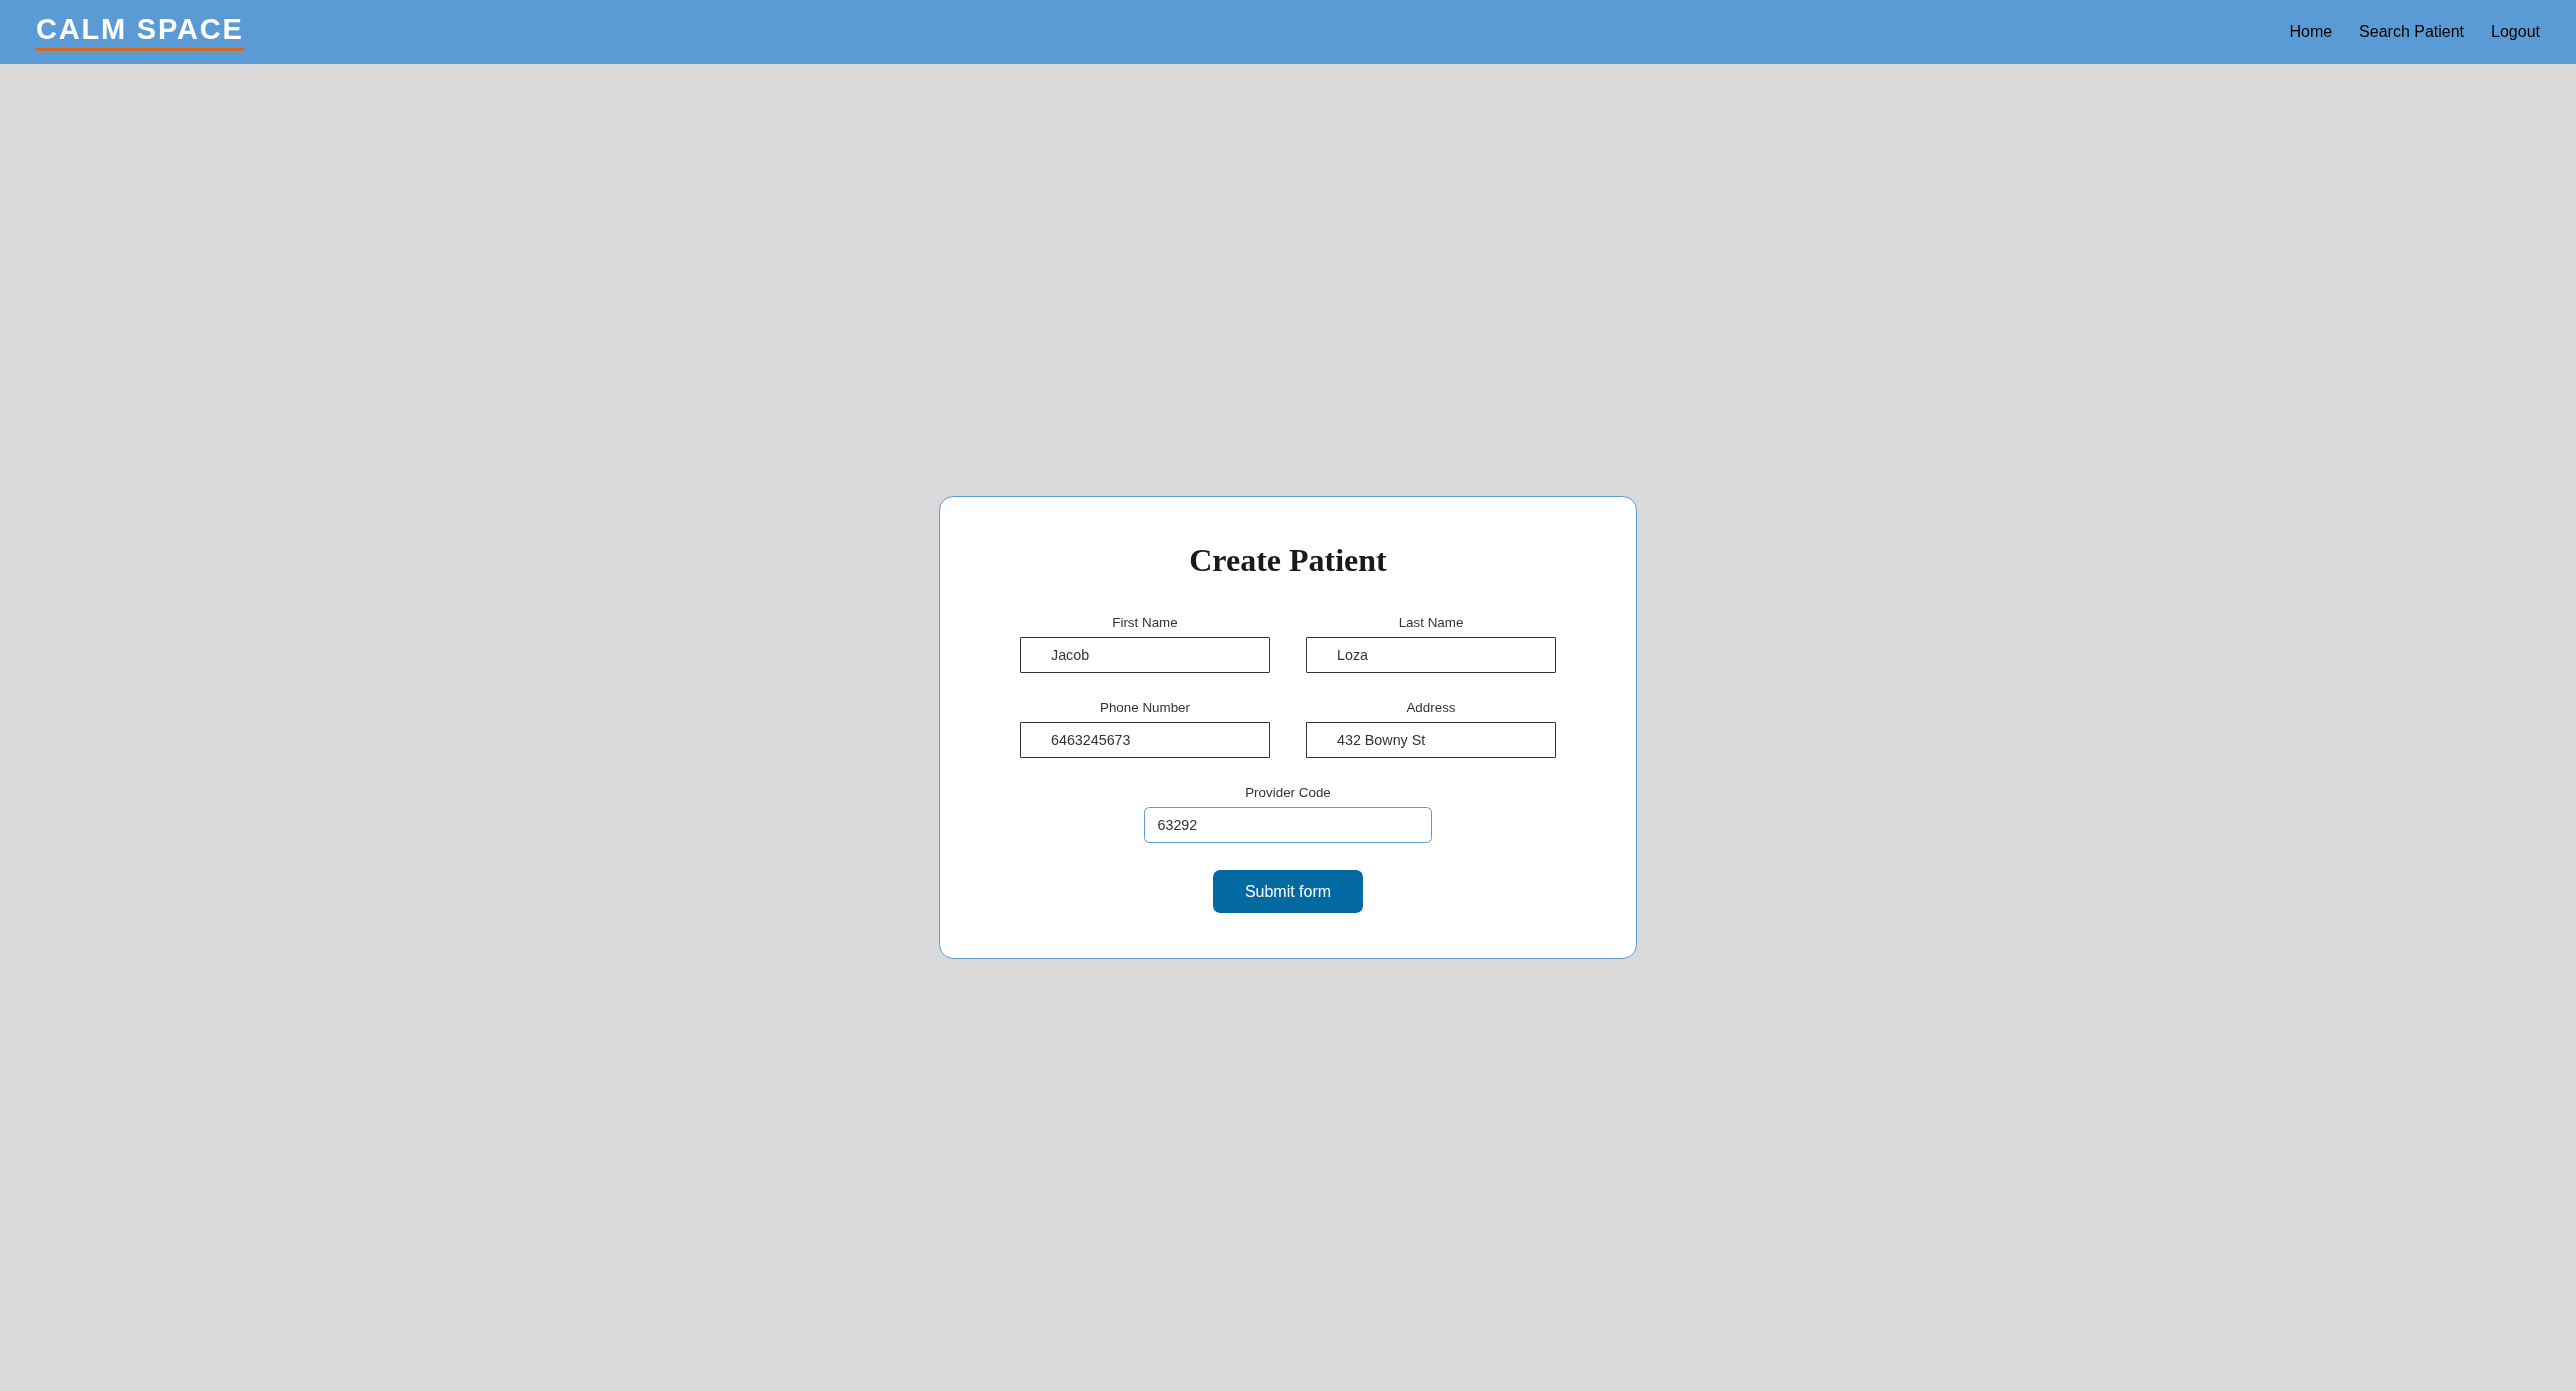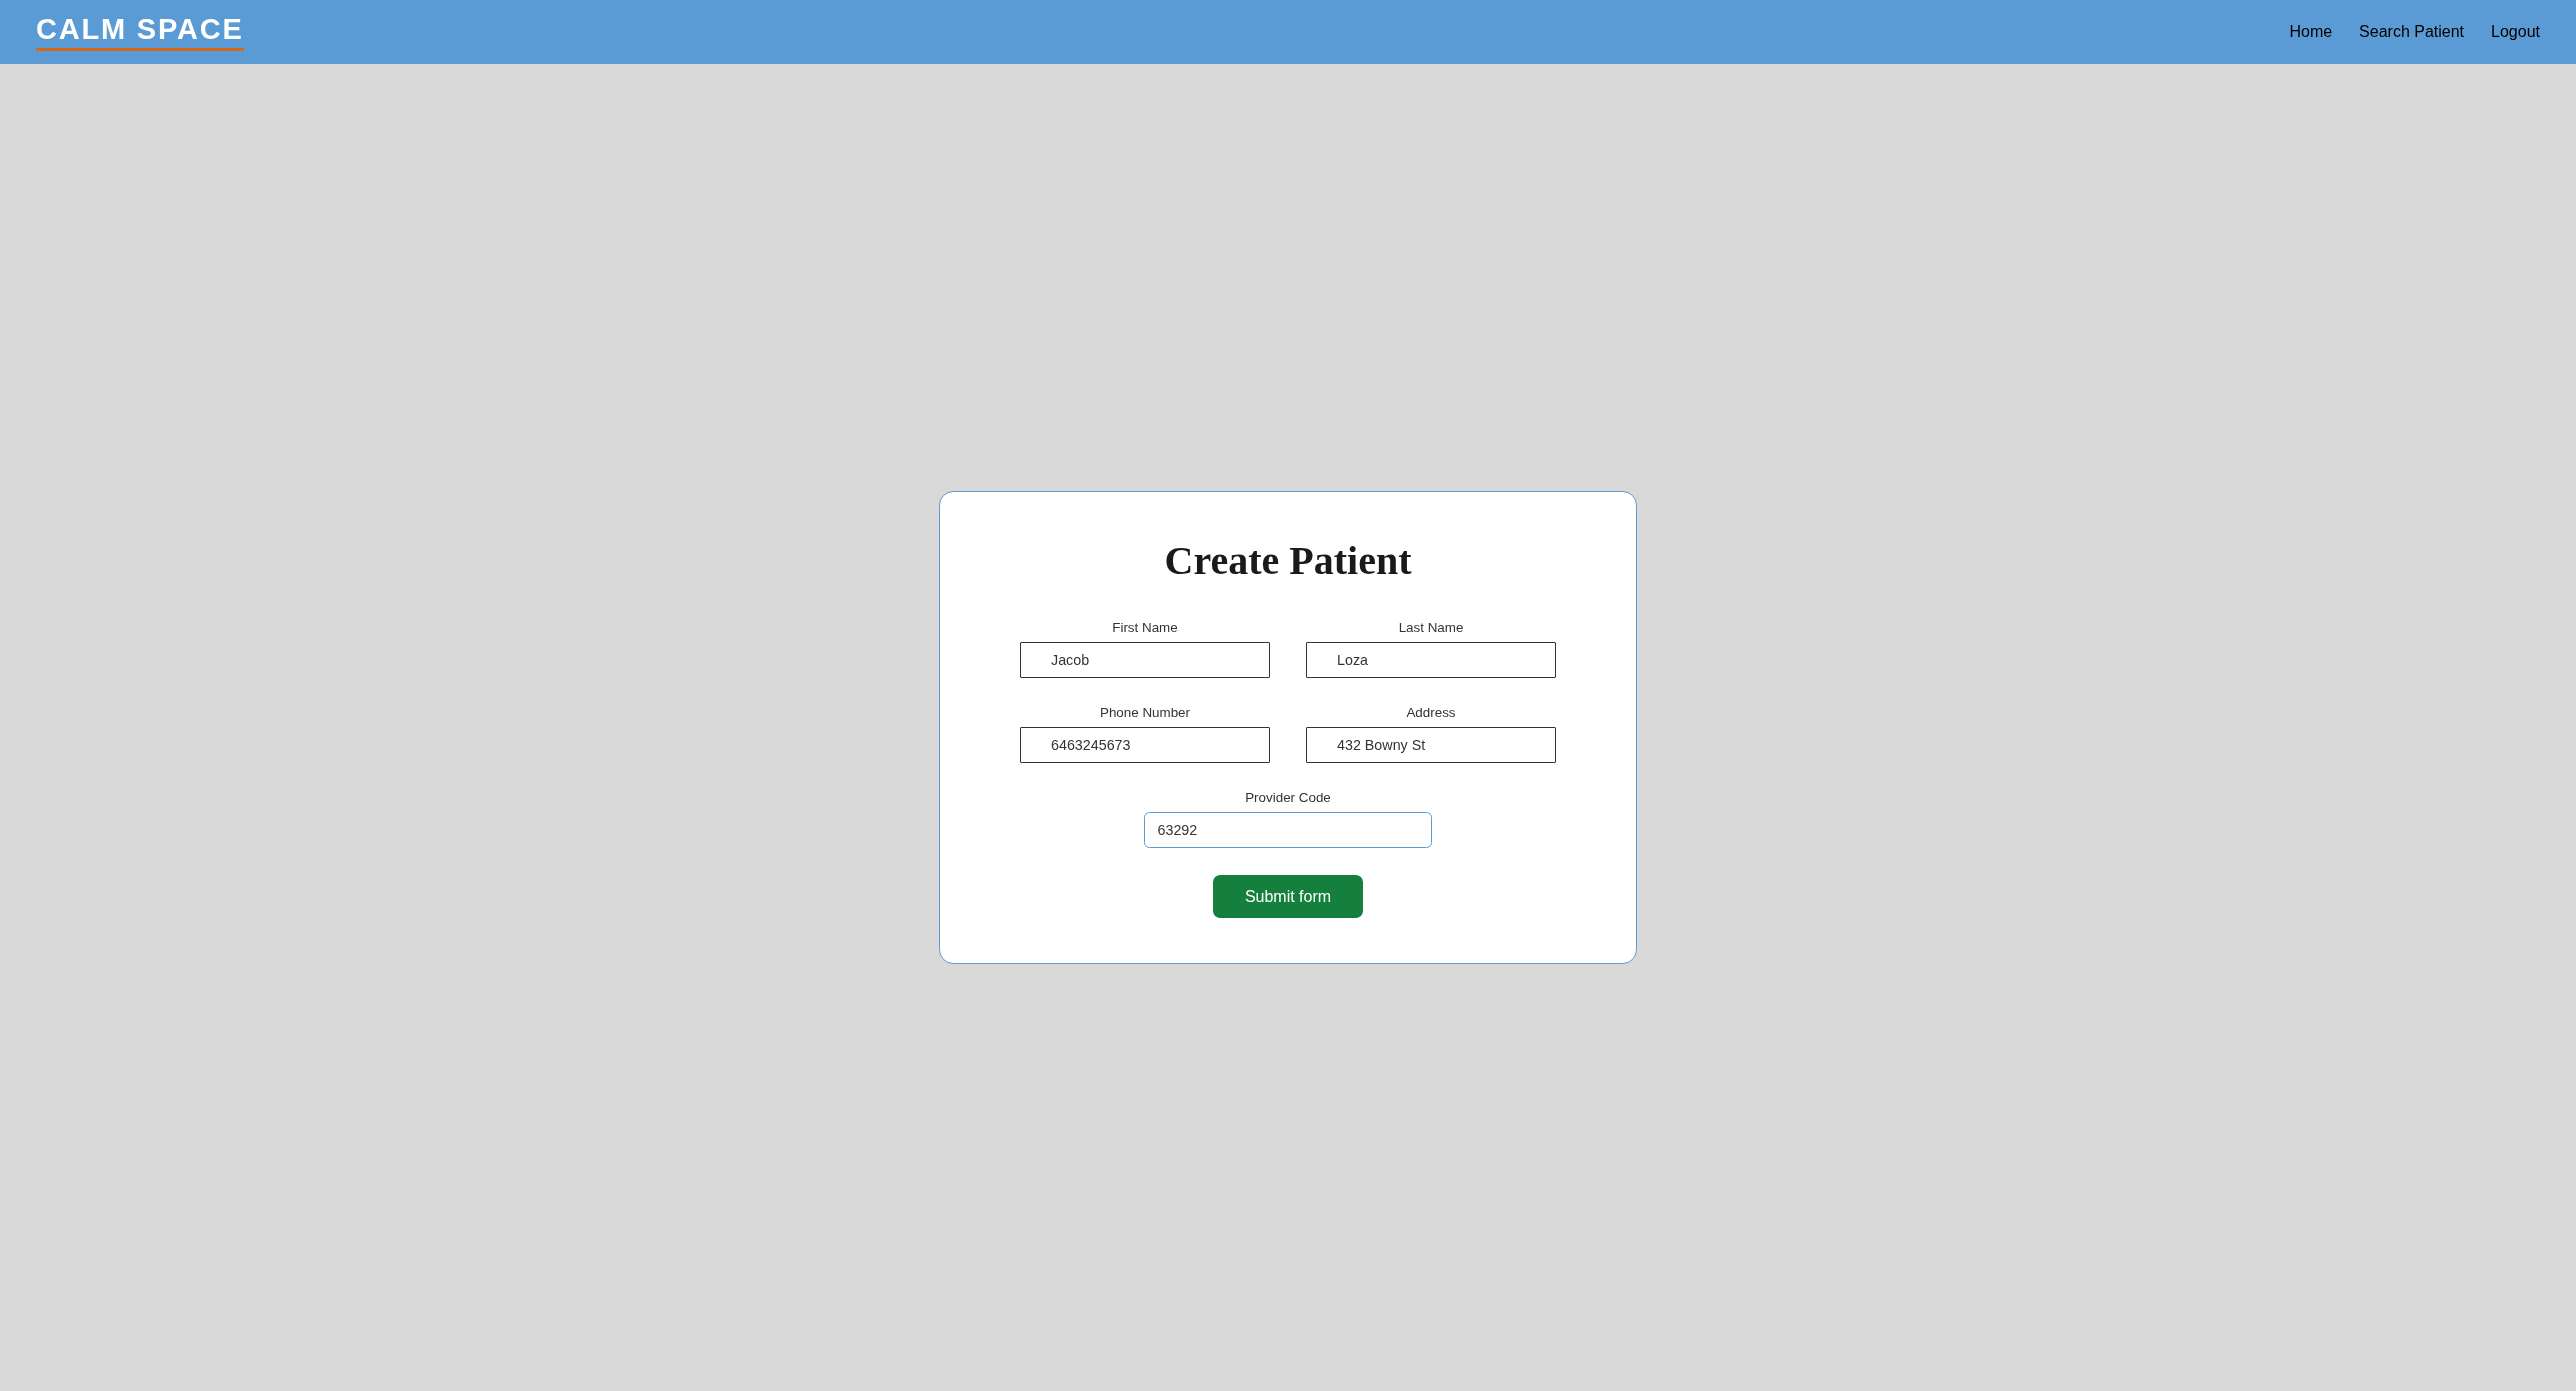--- a/index.html
+++ b/index.html
@@ -74,21 +74,21 @@
       background-color: white;
       border: 1.8px solid #5b9bd5;
       border-radius: 14.3px;
       padding: 45px 54px 45px 54px;
       width: 698px;
       max-width: 100%;
     }
 
     .form-title {
       text-align: center;
-      font-size: 40px;
+      font-size: 32px;
       font-weight: bold;
       color: #1a1a1a;
       margin-bottom: 36px;
       font-family: Georgia, serif;
     }
 
     .form-row {
       display: flex;
       gap: 36px;
       margin-bottom: 27px;
@@ -133,21 +133,21 @@
       border-radius: 5.4px;
       padding: 9px 12.5px;
       font-size: 14.3px;
       font-family: Arial, sans-serif;
       color: #333;
       outline: none;
       width: 288px;
     }
 
     .submit-btn {
-      background-color: #15803d;
+      background-color: #0369a1;
       color: white;
       border: none;
       border-radius: 7.2px;
       padding: 12.5px 32px;
       font-size: 16px;
       font-family: Arial, sans-serif;
       cursor: pointer;
       display: block;
       margin: 9px auto 0 auto;
     }

